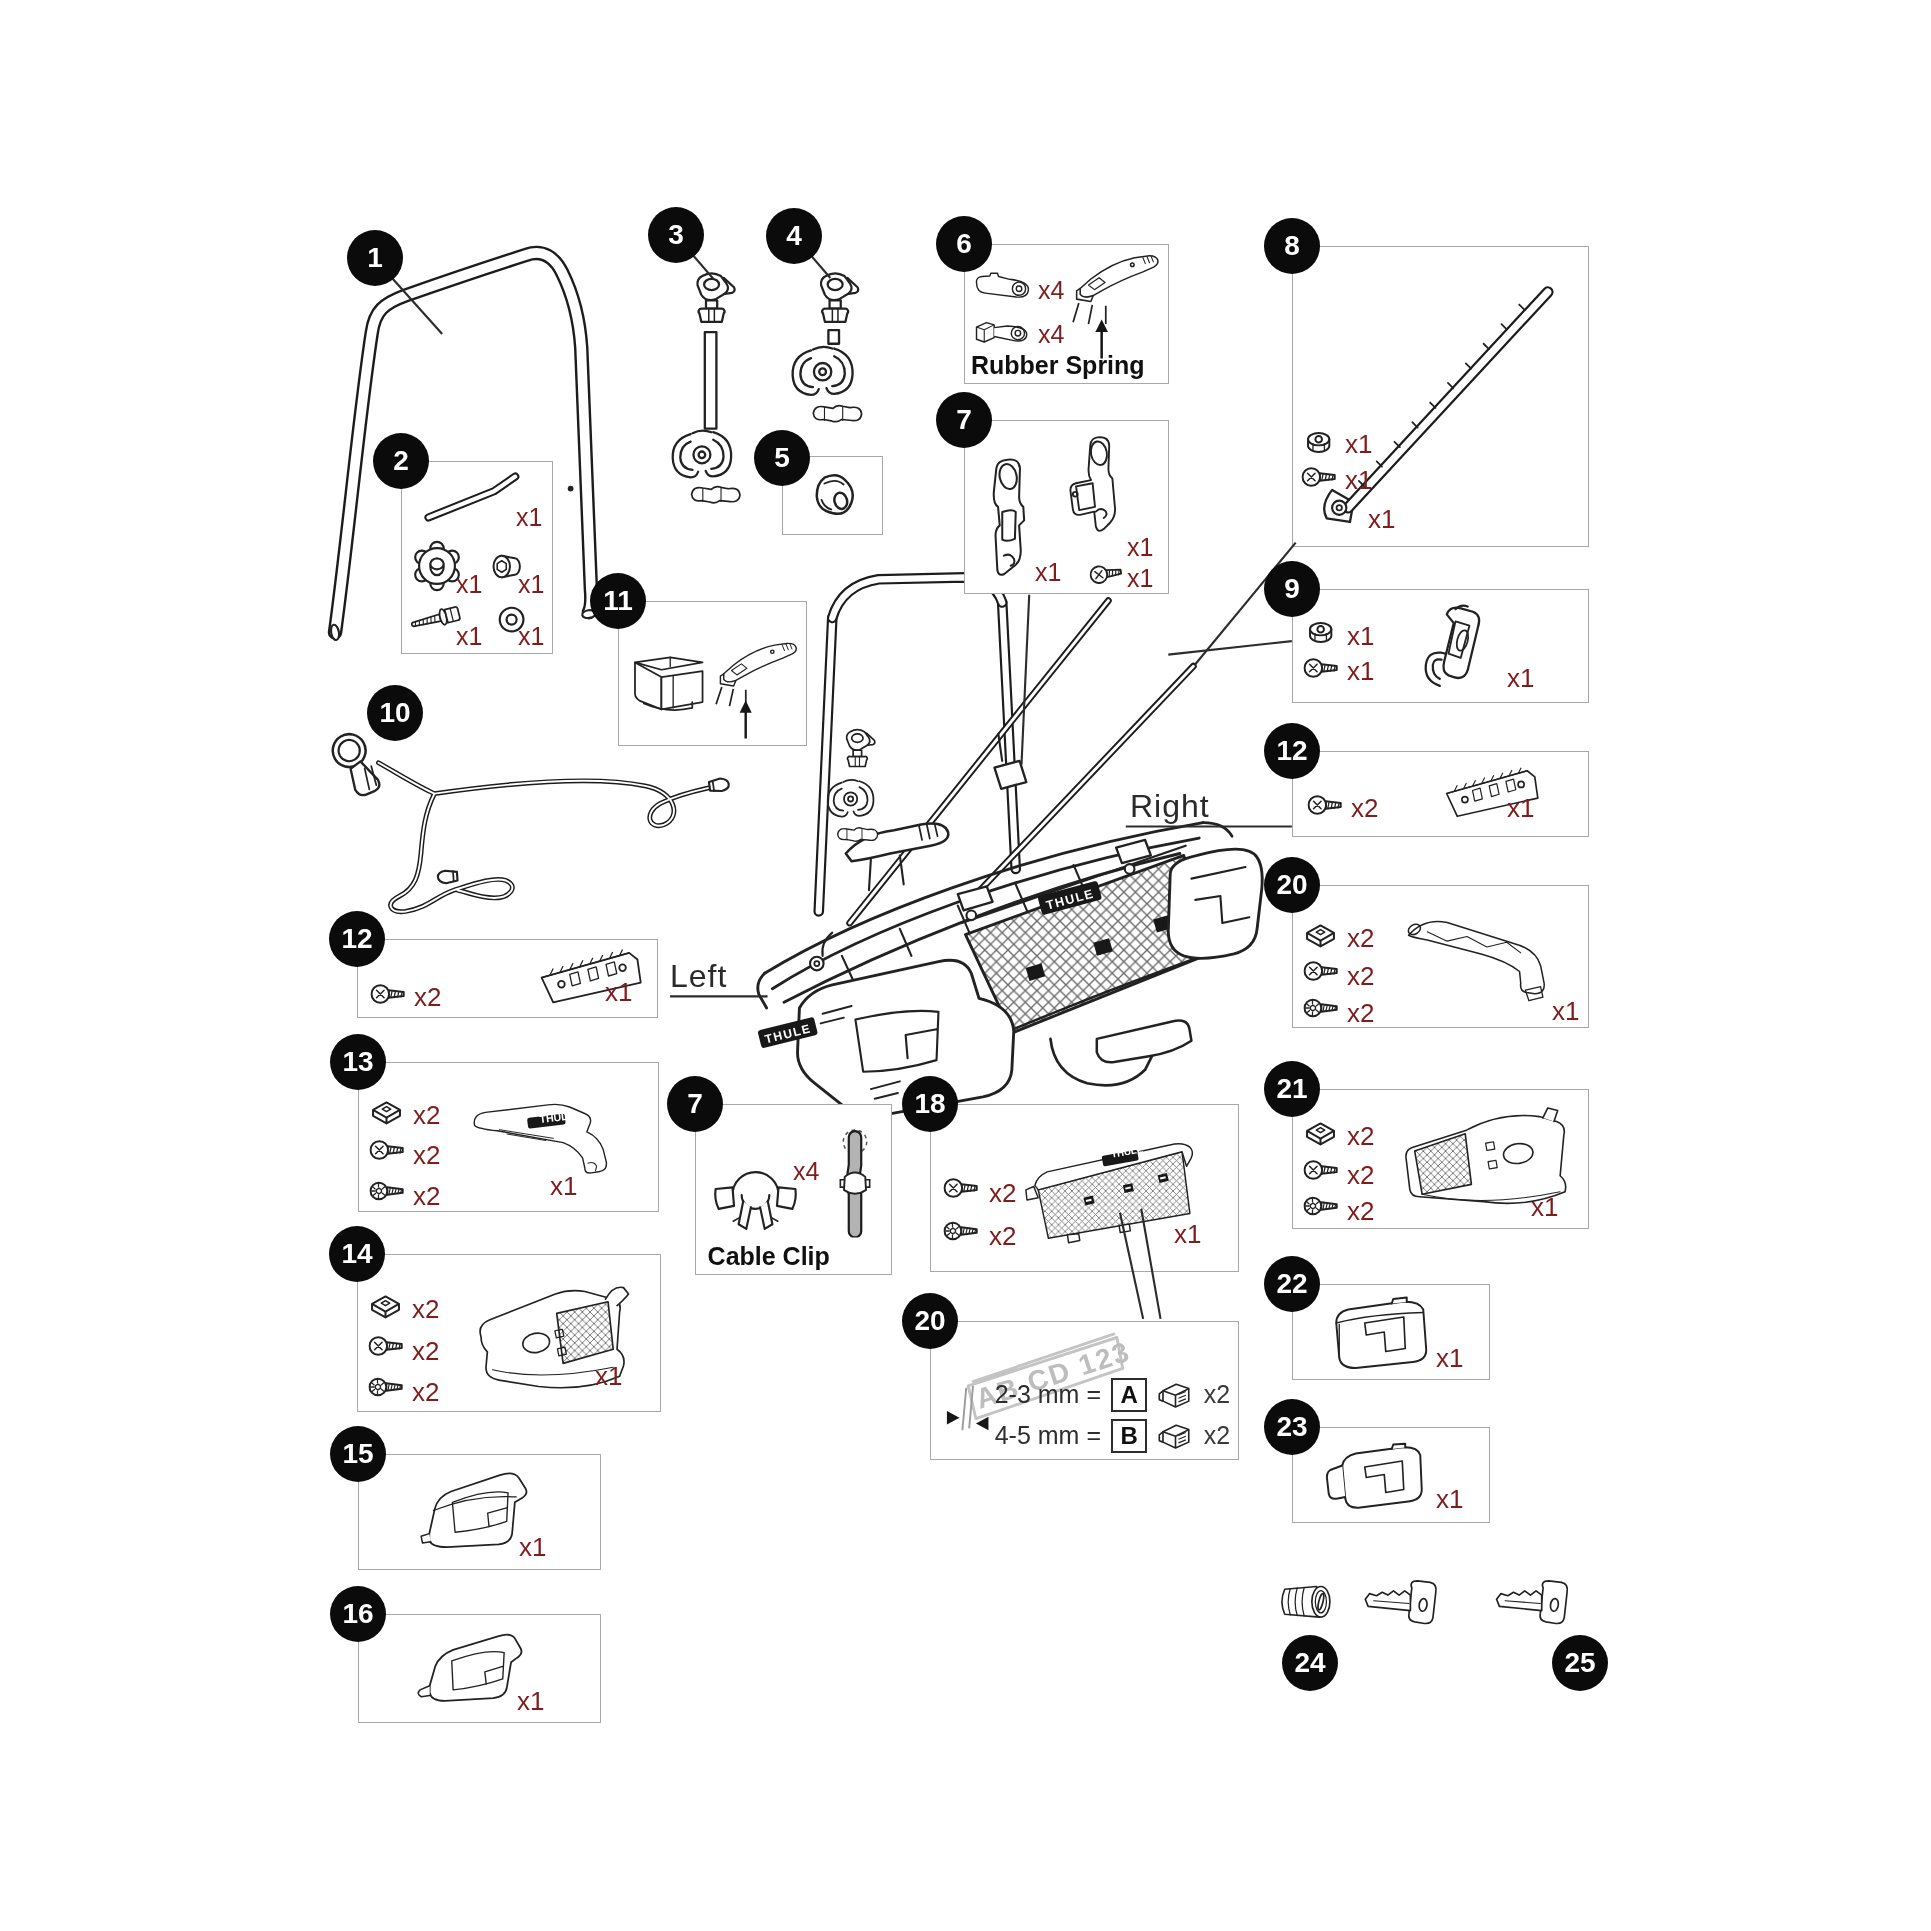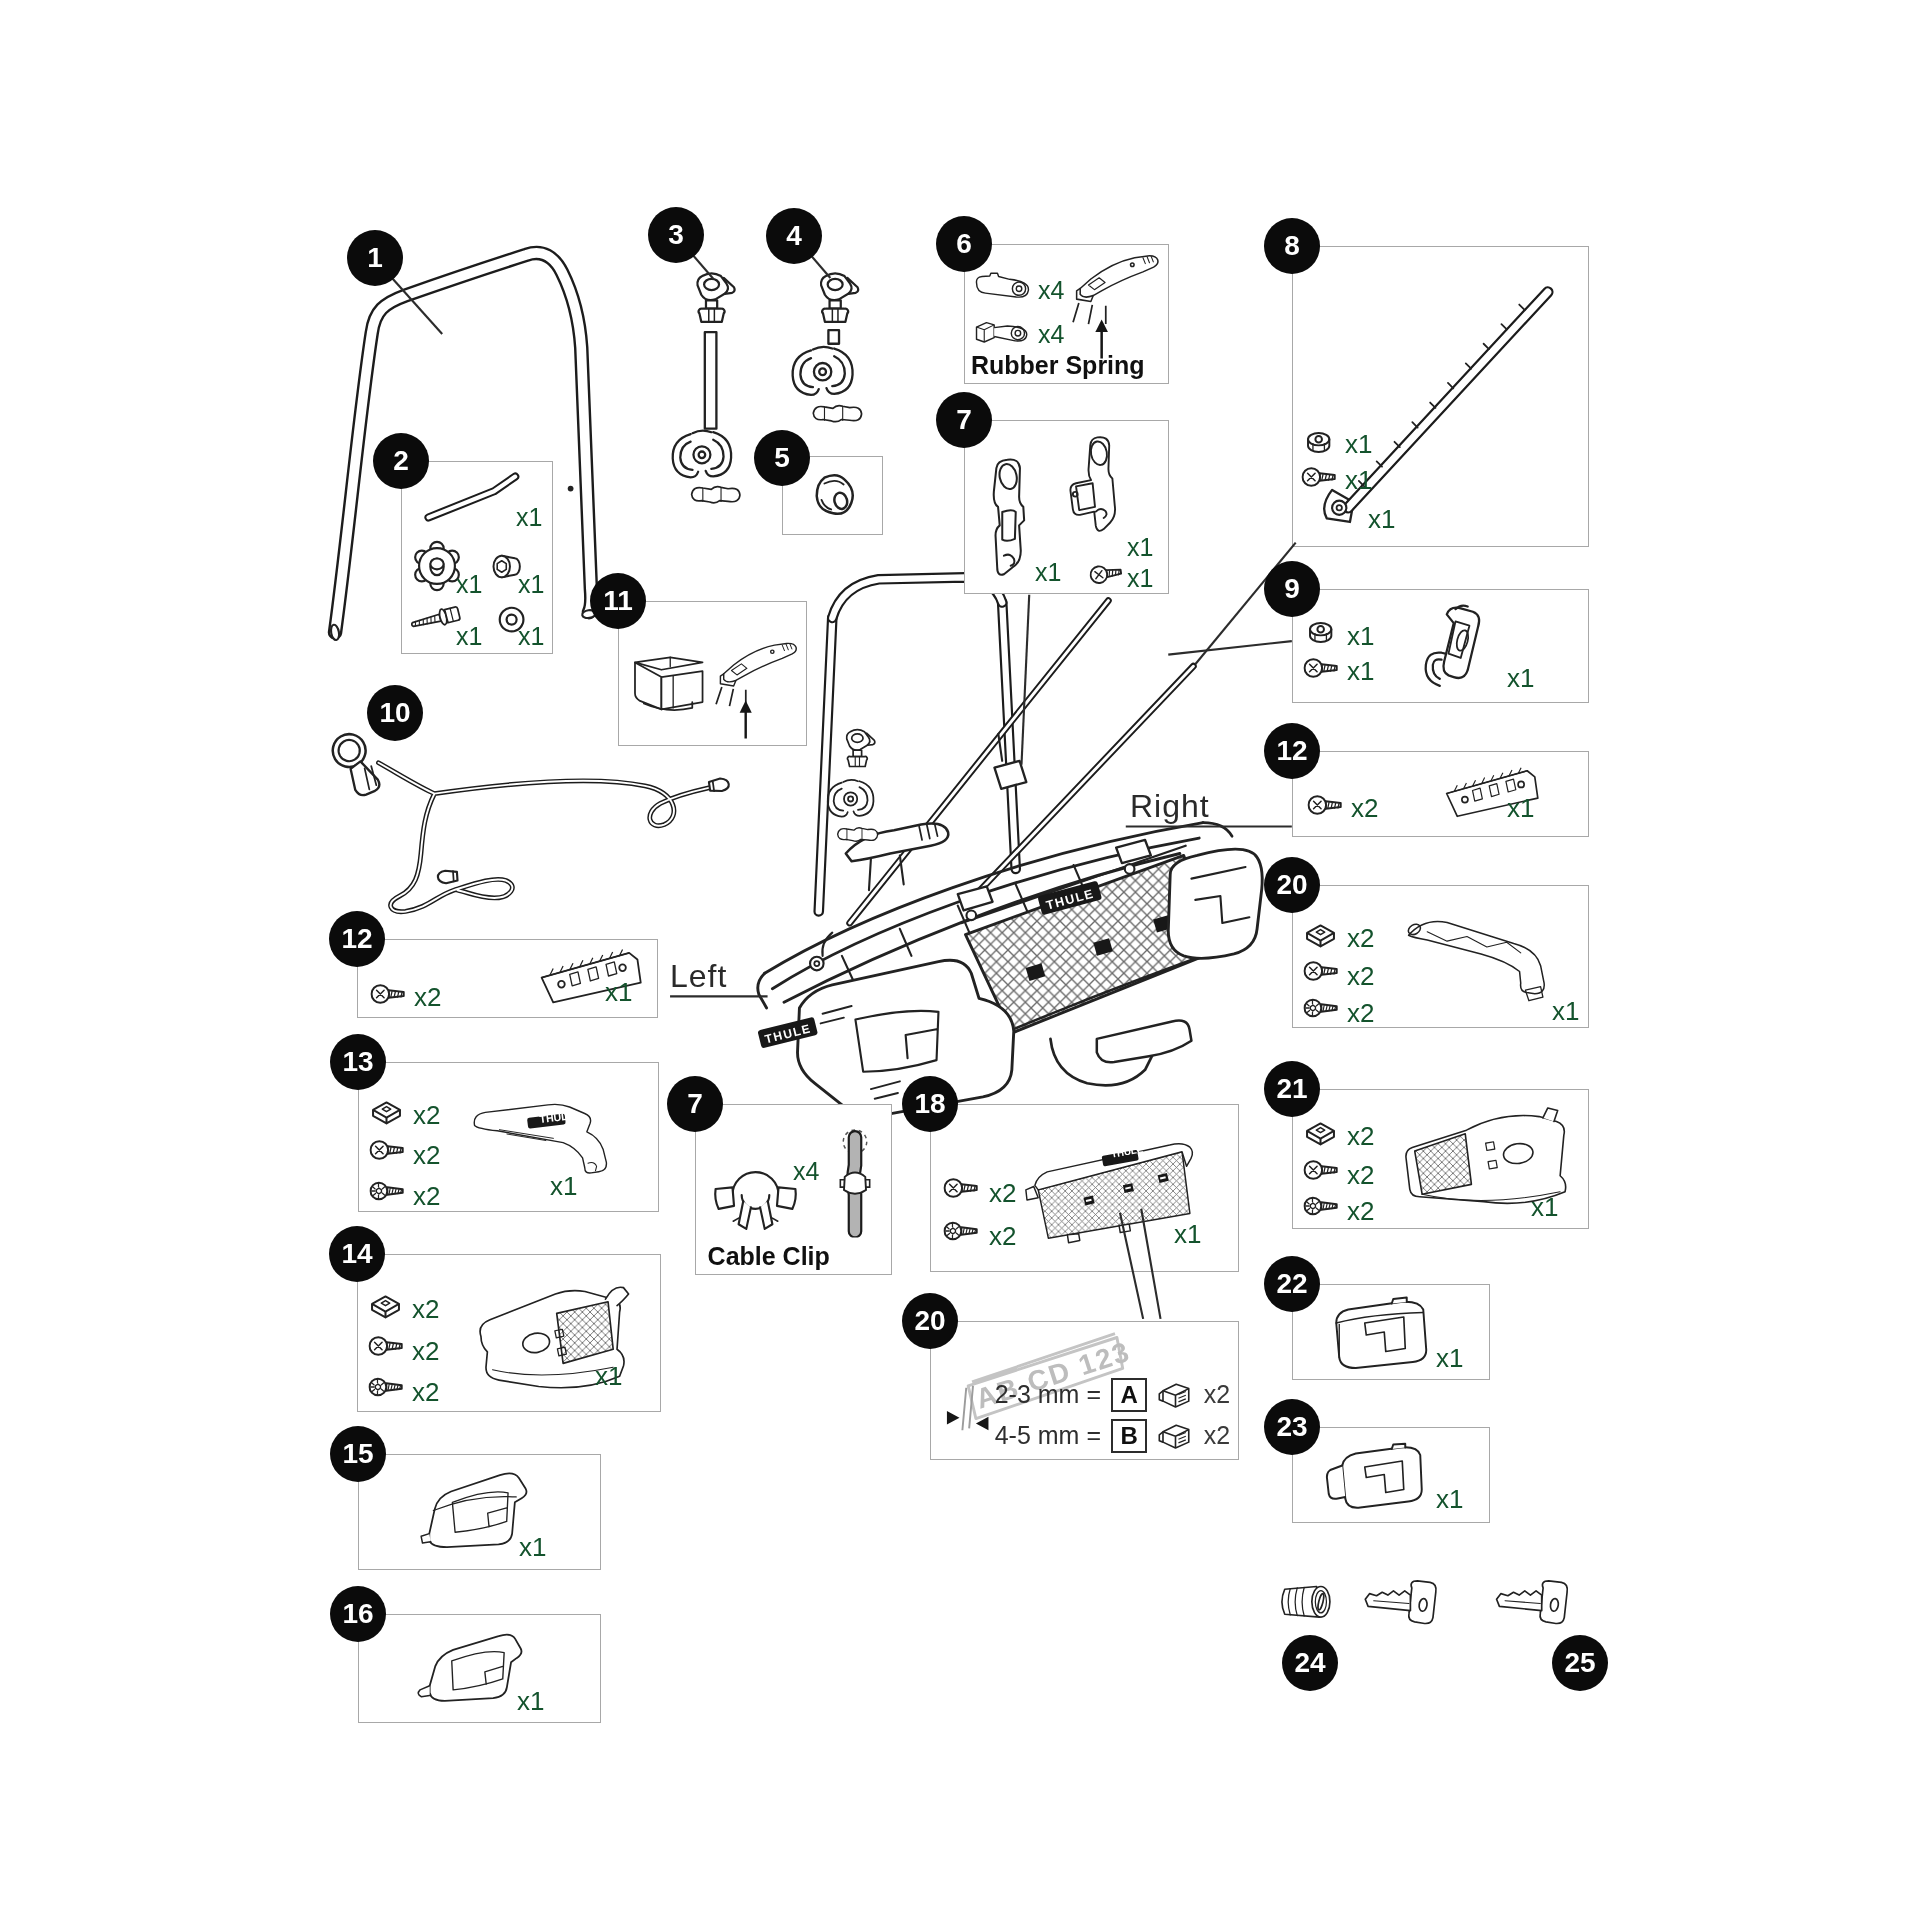--- a/index.html
+++ b/index.html
@@ -5,21 +5,21 @@
   html,body{margin:0;padding:0;background:#fff;font-family:"Liberation Sans",sans-serif;}
   #canvas{position:relative;width:1931px;height:1931px;background:#fff;overflow:hidden;}
   svg{display:block;}
   .lay{position:absolute;left:0;top:0;z-index:1;}
   .ovl{position:absolute;left:0;top:0;z-index:3;pointer-events:none;}
   .pbox{position:absolute;border:1.9px solid #a8a8a8;background:#fff;box-sizing:border-box;z-index:2;}
   .abs{position:absolute;}
   .badge{position:absolute;width:56px;height:56px;border-radius:50%;background:#0b0b0b;color:#fff;
          display:flex;align-items:center;justify-content:center;font-size:28px;font-weight:700;
          z-index:4;transform:translate(-50%,-50%);letter-spacing:0;}
-  .qty{position:absolute;font-size:26px;color:#14532d;white-space:nowrap;text-align:right;}
+  .qty{position:absolute;font-size:26px;color:#7f1d1d;white-space:nowrap;text-align:right;}
   .qty.sm{font-size:25px;}
   .caption{position:absolute;font-size:25px;font-weight:700;color:#101010;white-space:nowrap;}
   .sidelabel{position:absolute;font-size:32px;font-weight:400;color:#2a2a2a;letter-spacing:1px;z-index:3;}
   .mmlabel{font-size:25px;color:#2e2e2e;display:inline-block;width:108px;text-align:right;}
   .prow{position:absolute;display:flex;align-items:center;gap:9.7px;}
   .letterbox{display:inline-block;border:2.9px solid #2c2c2c;font-weight:800;font-size:24px;
              line-height:1;padding:2.9px 7.7px;color:#101010;}
   .logotext{position:absolute;color:#fff;font-weight:700;text-align:center;z-index:3;white-space:nowrap;}
 </style>
 </head>

